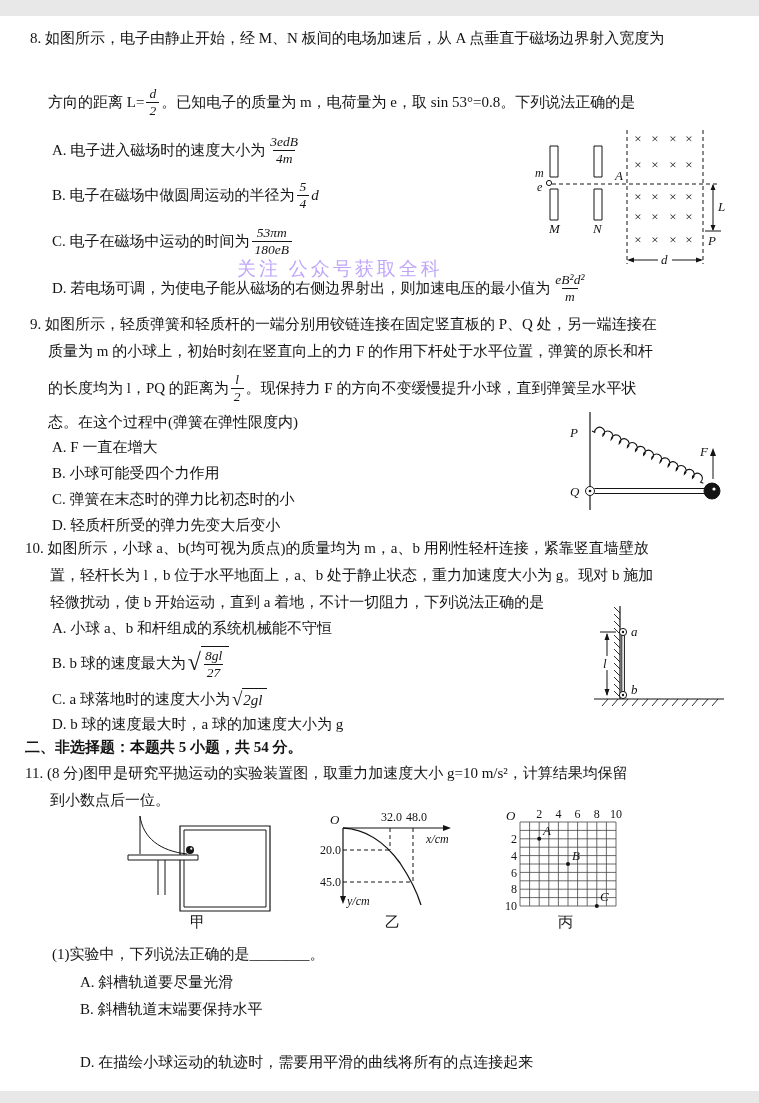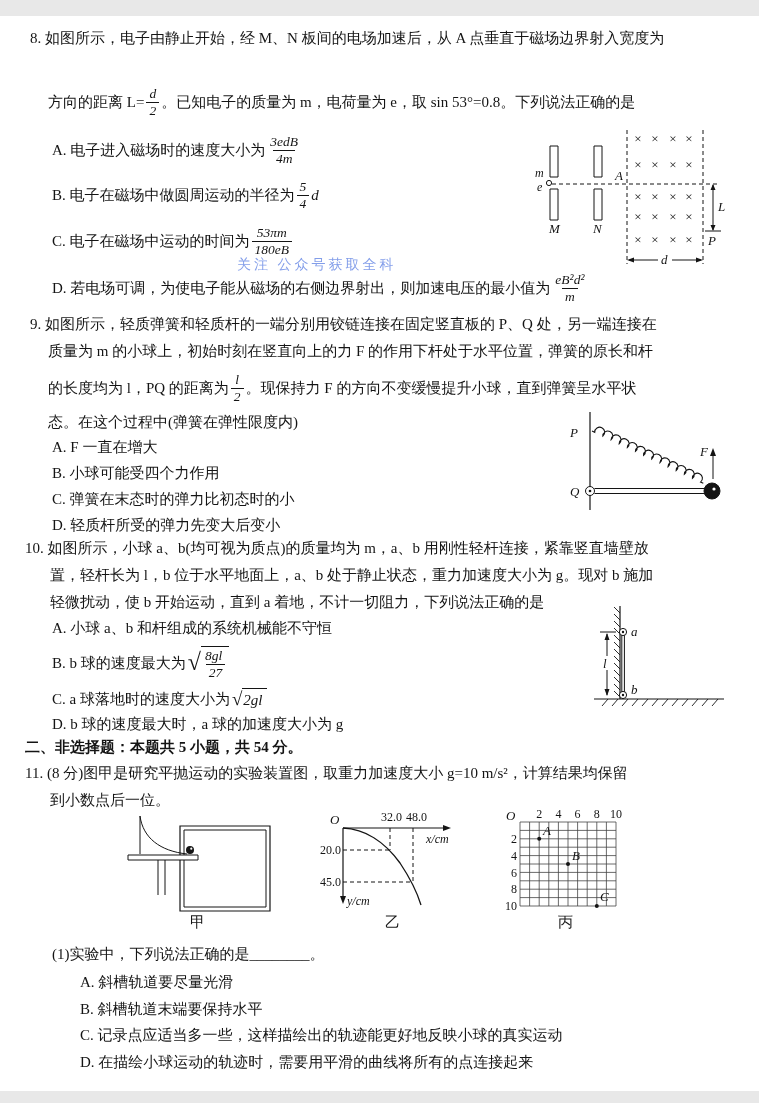--- a/index.html
+++ b/index.html
@@ -8,26 +8,26 @@
         overflow:hidden;}
   .ln{position:absolute;white-space:nowrap;line-height:20px;}
   .flexln{display:flex;align-items:center;}
   .frac{display:inline-flex;flex-direction:column;align-items:center;vertical-align:middle;
         font-size:13.5px;line-height:1.15;margin:0 2px;font-style:italic;}
   .frac .den{border-top:1.2px solid #141414;}
   .frac .num,.frac .den{padding:0 3px;}
   .sqrt{display:inline-flex;align-items:center;margin:0 2px;}
   .rad{font-size:24px;line-height:1;font-style:normal;transform:translateY(-1px);}
   .sqrt-body{border-top:1.3px solid #141414;padding:1px 4px 0 1px;font-style:italic;}
-  .sqrt-body .frac{margin:0;align-items:flex-end;}
+  .sqrt-body .frac{margin:0;}
   .bold{font-weight:bold;}
   .fig{position:absolute;}
   .cap{position:absolute;font-size:15px;}
   .footer{position:absolute;left:0;width:759px;text-align:center;font-size:15px;}
-  .wm{position:absolute;color:#1d4ed8;opacity:.55;filter:blur(.6px);font-size:14px;
+  .wm{position:absolute;color:#8b5cf6;opacity:.55;filter:blur(.6px);font-size:19px;
       letter-spacing:3px;white-space:nowrap;}
   svg text{font-family:"Liberation Serif","DejaVu Serif",serif;fill:#141414;}
   svg .it{font-style:italic;}
   svg line,svg path,svg rect,svg circle,svg polyline{vector-effect:non-scaling-stroke;}
 </style>
 </head>
 <body>
 
 <div class="page">
 
@@ -324,18 +324,17 @@
     <circle cx="70" cy="60" r="2" fill="#141414"></circle>
     <text class="it" x="74" y="56" font-size="13">B</text>
     <circle cx="98.8" cy="102" r="2" fill="#141414"></circle>
     <text class="it" x="102" y="97" font-size="13">C</text>
   </svg>
   <div class="cap" style="left:558px;top:897px;">丙</div>
 
   <div class="ln" style="left:52px;top:928px;">(1)实验中，下列说法正确的是________。</div>
   <div class="ln" style="left:80px;top:956px;">A. 斜槽轨道要尽量光滑</div>
   <div class="ln" style="left:80px;top:983px;">B. 斜槽轨道末端要保持水平</div>
-  <div class="ln" style="left:80px;top:1009px;">C. 记录点应适当多一些，这样描绘出的轨迹能更好地反映小球的真实运动</div>
   <div class="ln" style="left:80px;top:1036px;">D. 在描绘小球运动的轨迹时，需要用平滑的曲线将所有的点连接起来</div>
 
   <div class="footer" style="top:1116px;">【高三物理　第 3</div>
 
 </div>
 
 </body></html>

